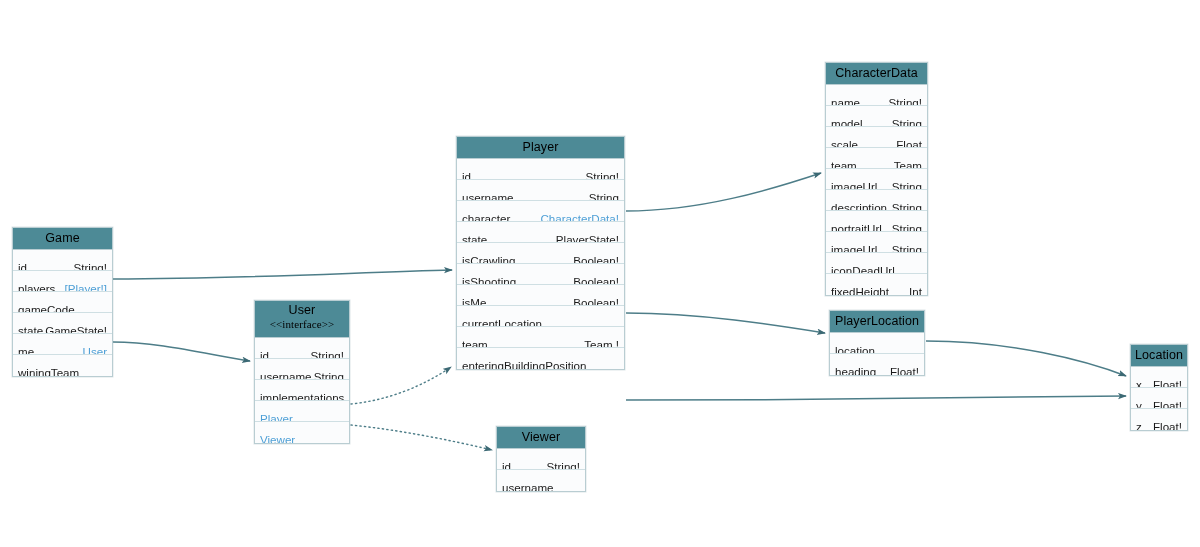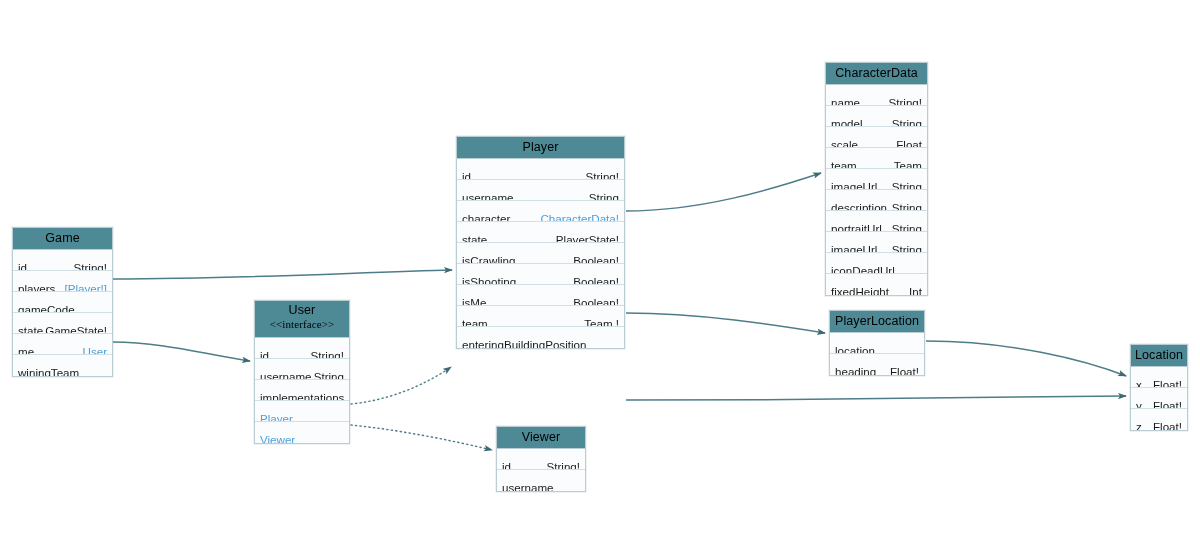--- a/index.html
+++ b/index.html
@@ -179,20 +179,24 @@
         </div>
         <div class="row clearfix">
           <span class="fname">isShooting</span>
           <span class="ftype">Boolean!</span>
         </div>
         <div class="row clearfix">
           <span class="fname">isMe</span>
           <span class="ftype">Boolean!</span>
         </div>
         <div class="row clearfix">
+          <span class="fname">currentLocation</span>
+          <span class="ftype link">PlayerLocation!</span>
+        </div>
+        <div class="row clearfix">
           <span class="fname">team</span>
           <span class="ftype">Team !</span>
         </div>
         <div class="row clearfix">
           <span class="fname">enteringBuildingPosition</span>
           <span class="ftype link">Location</span>
         </div>
       </div>
       <div class="entity" style="left: 496px; top: 426px; width: 90px;">
         <div class="entity-header"><span>Viewer</span></div>

